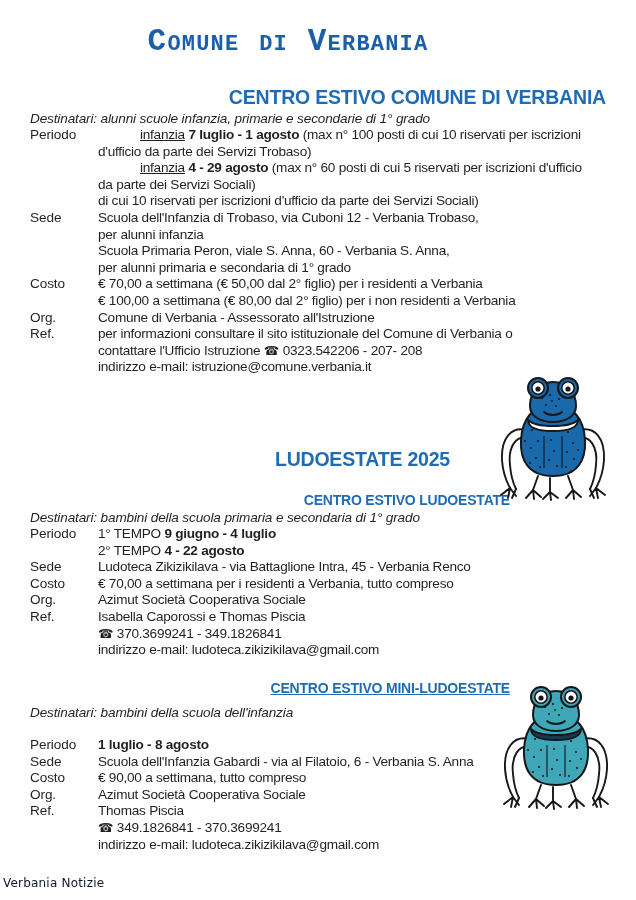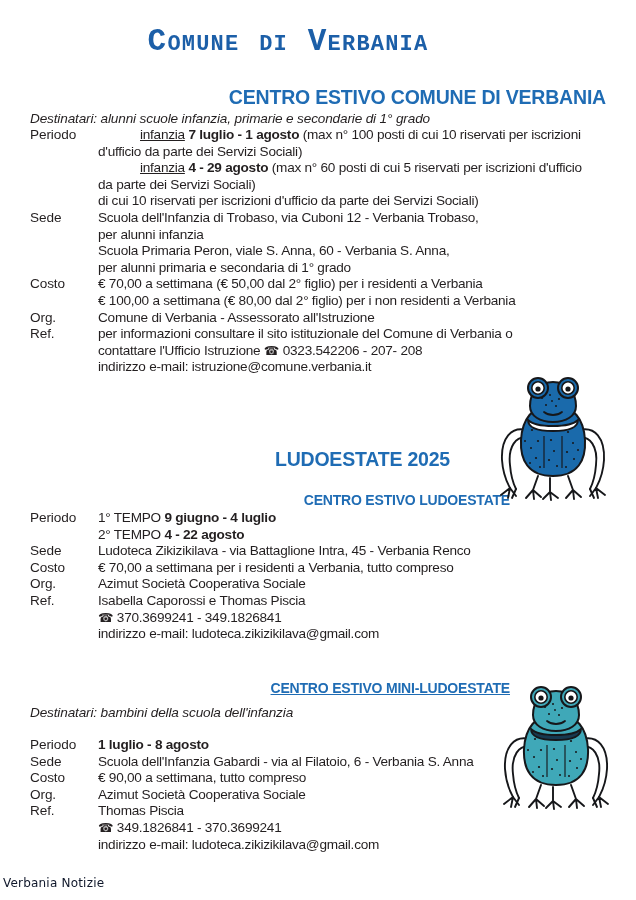--- a/index.html
+++ b/index.html
@@ -139,21 +139,21 @@
 
   <div class="sec-head mid">CENTRO ESTIVO COMUNE DI VERBANIA</div>
   <div class="destinatari">Destinatari: alunni scuole infanzia, primarie e secondarie di 1° grado</div>
 
   <div class="rows">
 
     <div class="row">
       <div class="lbl">Periodo</div>
       <div class="val">
         <span class="ln"><u>infanzia</u> <b>7 luglio - 1 agosto</b><span> (max n° 100 posti di cui 10 riservati per iscrizioni</span></span>
-        <span class="ln">d'ufficio da parte dei Servizi Sociali)</span>
+        <span class="ln">d'ufficio da parte dei Servizi Trobaso)</span>
         <span class="ln"><u>infanzia</u> <b>4 - 29 agosto</b><span> (max n° 60 posti di cui 5 riservati per iscrizioni  d'ufficio</span></span>
         <span class="ln">da parte dei Servizi Sociali)</span>
         <span class="ln">di cui 10 riservati per iscrizioni d'ufficio da parte dei Servizi Sociali)</span>
       </div>
     </div>
 
     <div class="row">
       <div class="lbl">Sede</div>
       <div class="val">
         <span class="ln">Scuola dell'Infanzia di Trobaso, via Cuboni 12 - Verbania Trobaso,</span>
@@ -189,20 +189,21 @@
 
   </div>
 </div>
 
 <div id="ludo-title">
   <div class="sec-head big">LUDOESTATE 2025</div>
 </div>
 
 <div id="block2">
   <div class="sec-head small">CENTRO ESTIVO LUDOESTATE</div>
+  <div class="destinatari">Destinatari: bambini della scuola primaria e secondaria di 1° grado</div>
 
   <div class="rows">
 
     <div class="row">
       <div class="lbl">Periodo</div>
       <div class="val">
         <span class="ln"><span>1° TEMPO </span><b>9 giugno - 4 luglio</b></span>
         <span class="ln"><span>2° TEMPO </span><b>4 - 22 agosto</b></span>
       </div>
     </div>

